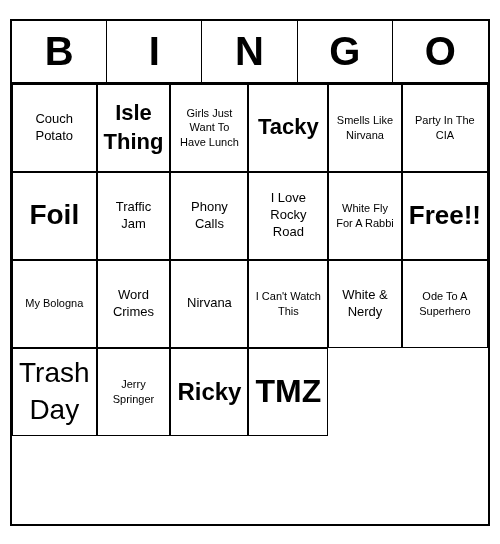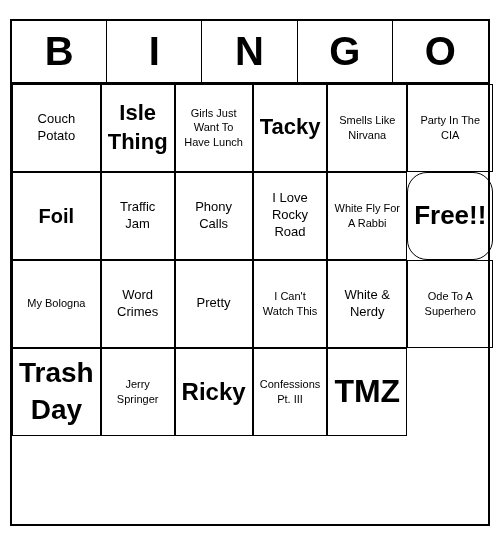--- a/index.html
+++ b/index.html
@@ -45,34 +45,33 @@
       text-align: center;
       padding: 6px;
       font-size: 13px;
       line-height: 1.3;
     }
     .bingo-cell.large-text {
       font-size: 22px;
       font-weight: bold;
     }
     .bingo-cell.xl-text {
-      font-size: 20px;
+      font-size: 28px;
       font-weight: bold;
     }
     .bingo-cell.small-text {
       font-size: 11px;
     }
     .bingo-cell.free {
       font-size: 26px;
       font-weight: bold;
-      border-radius: 20px;
     }
     .bingo-cell.trash-day {
       font-size: 28px;
-      font-weight: bold;
+      font-weight: normal;
     }
     .bingo-cell.tmz {
       font-size: 32px;
       font-weight: bold;
     }
     .bingo-cell.ricky {
       font-size: 24px;
       font-weight: bold;
     }
   </style>
@@ -95,23 +94,22 @@
       <div class="bingo-cell small-text">Smells Like Nirvana</div>
       <div class="bingo-cell small-text">Party In The CIA</div>
       <div class="bingo-cell xl-text">Foil</div>
       <div class="bingo-cell">Traffic Jam</div>
       <div class="bingo-cell">Phony Calls</div>
       <div class="bingo-cell">I Love Rocky Road</div>
       <div class="bingo-cell small-text">White Fly For A Rabbi</div>
       <div class="bingo-cell free">Free!!</div>
       <div class="bingo-cell small-text">My Bologna</div>
       <div class="bingo-cell">Word Crimes</div>
-      <div class="bingo-cell">Pretty</div>
+      <div class="bingo-cell">Nirvana</div>
       <div class="bingo-cell small-text">I Can't Watch This</div>
       <div class="bingo-cell">White &amp; Nerdy</div>
       <div class="bingo-cell small-text">Ode To A Superhero</div>
       <div class="bingo-cell trash-day">Trash Day</div>
       <div class="bingo-cell small-text">Jerry Springer</div>
       <div class="bingo-cell ricky">Ricky</div>
-      <div class="bingo-cell small-text">Confessions Pt. III</div>
       <div class="bingo-cell tmz">TMZ</div>
     </div>
 </div>
 
 </body></html>

